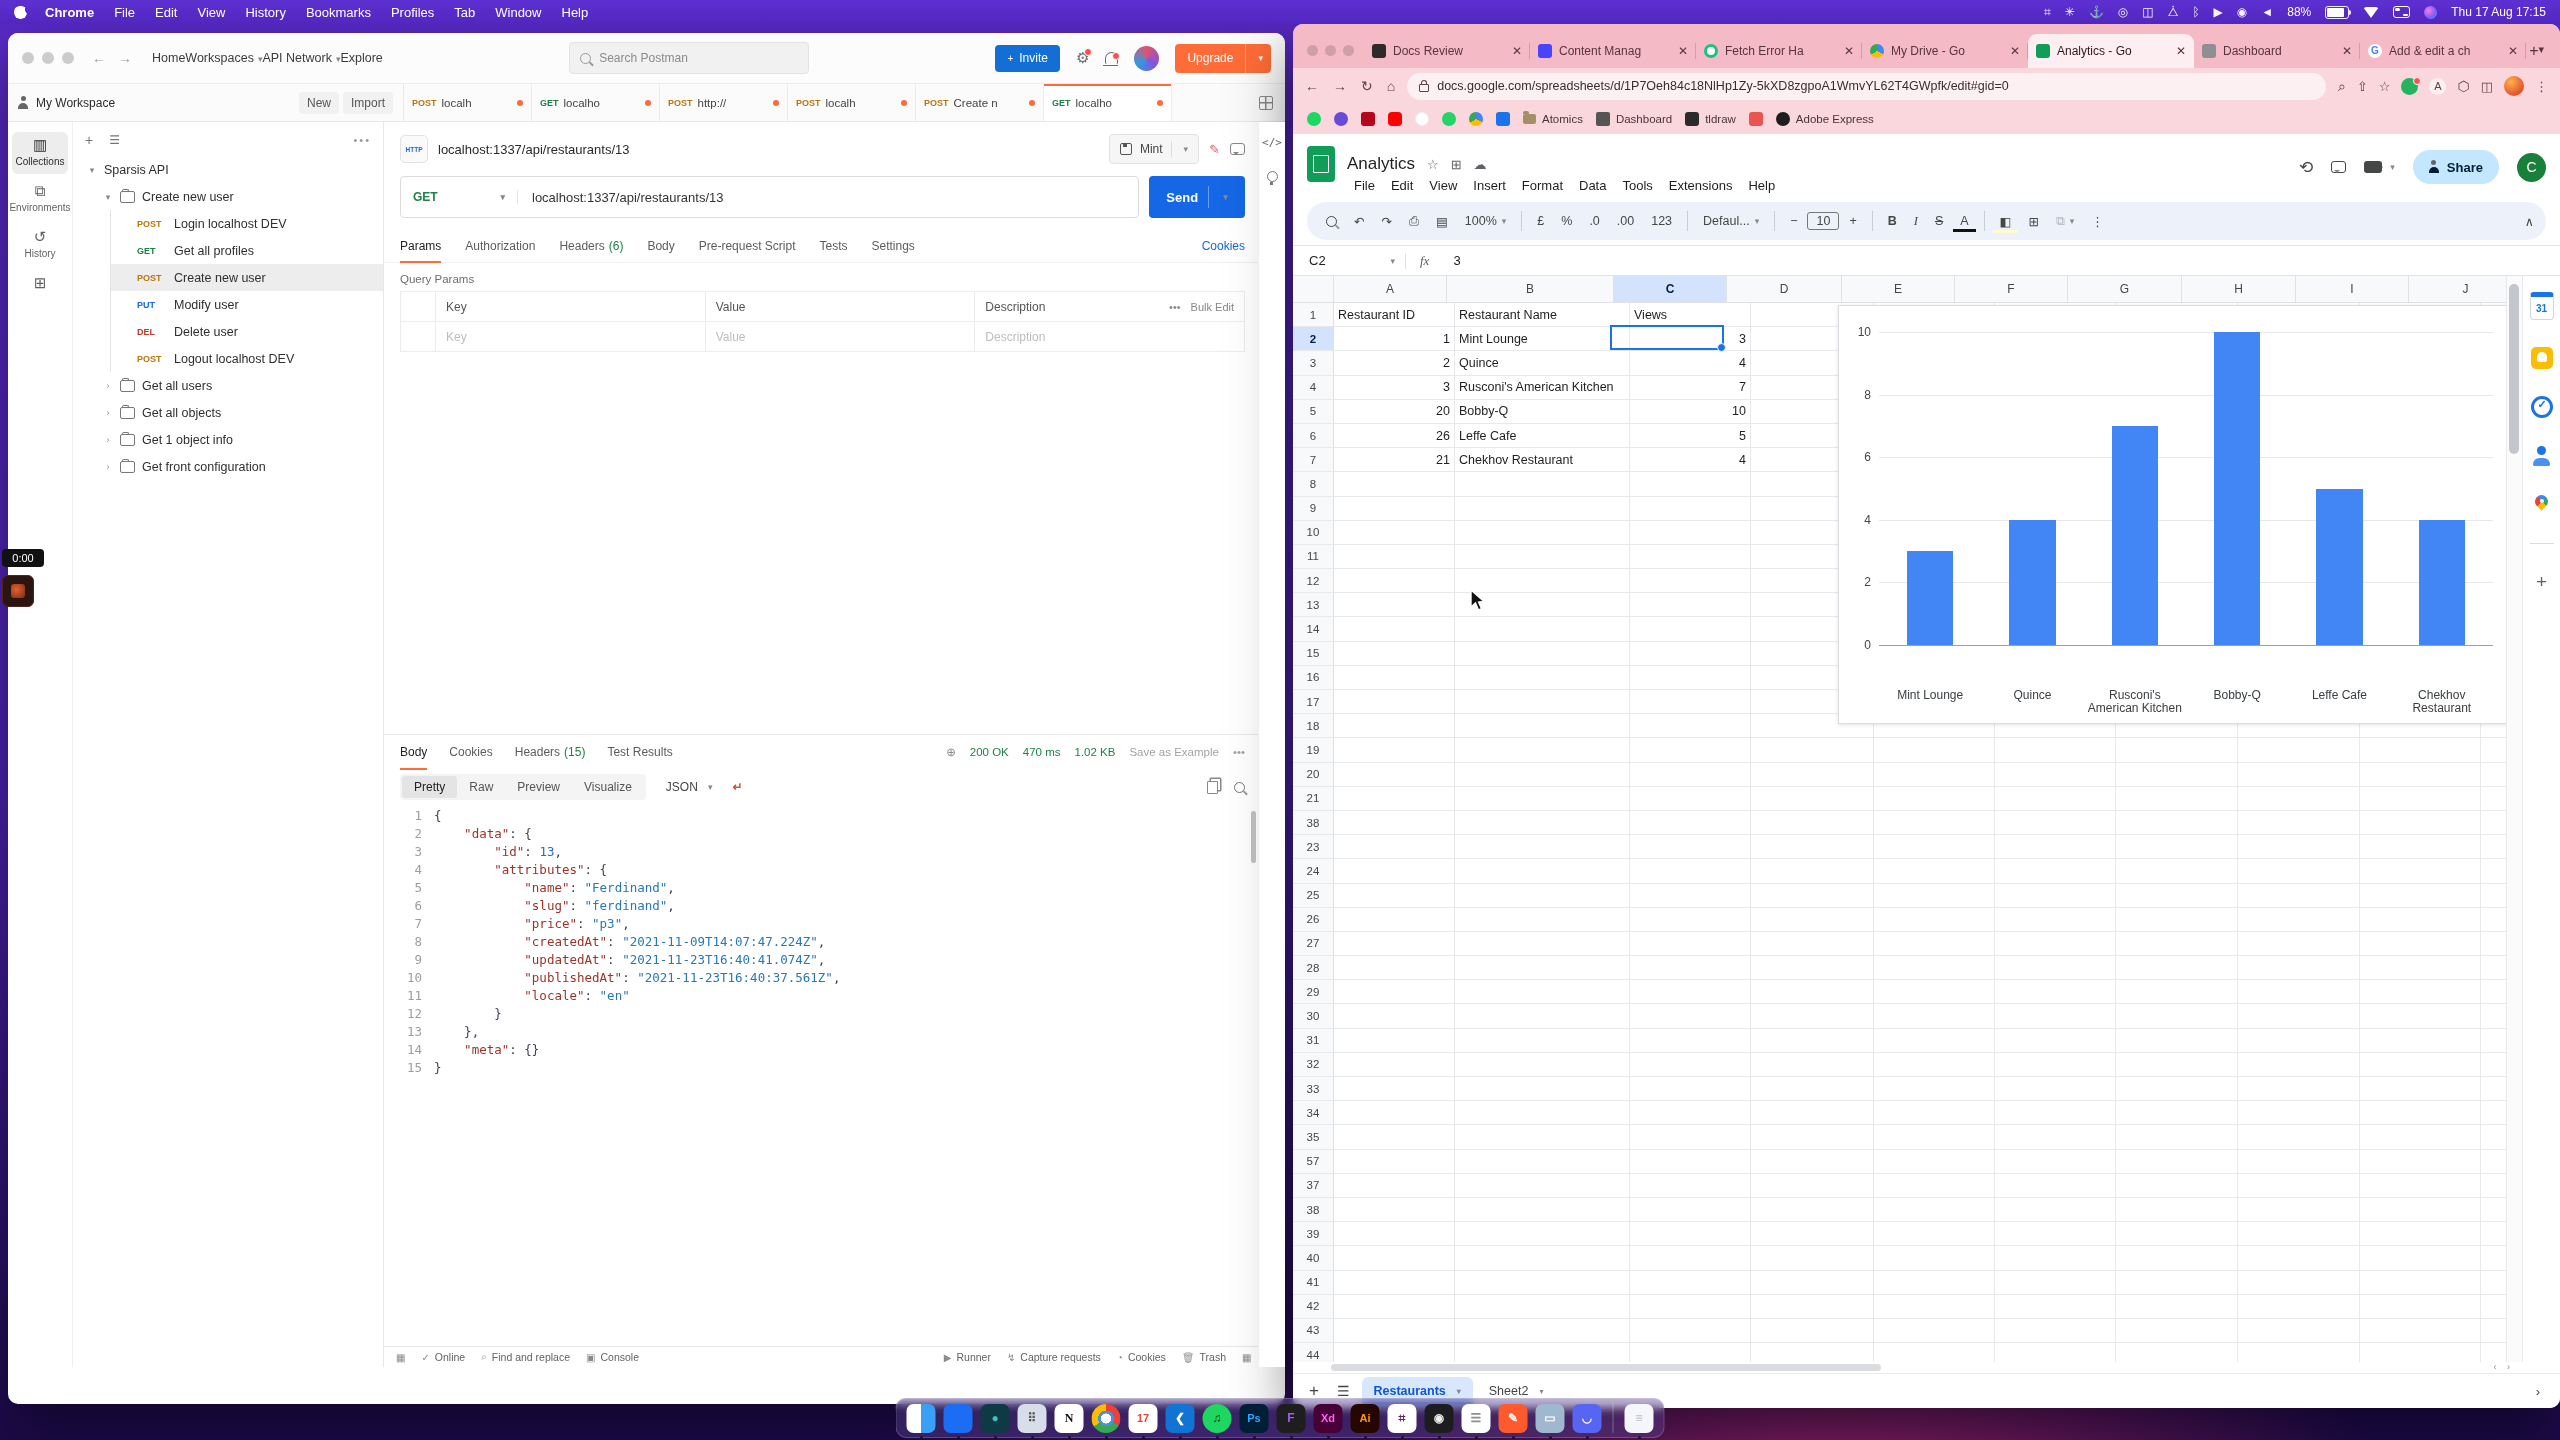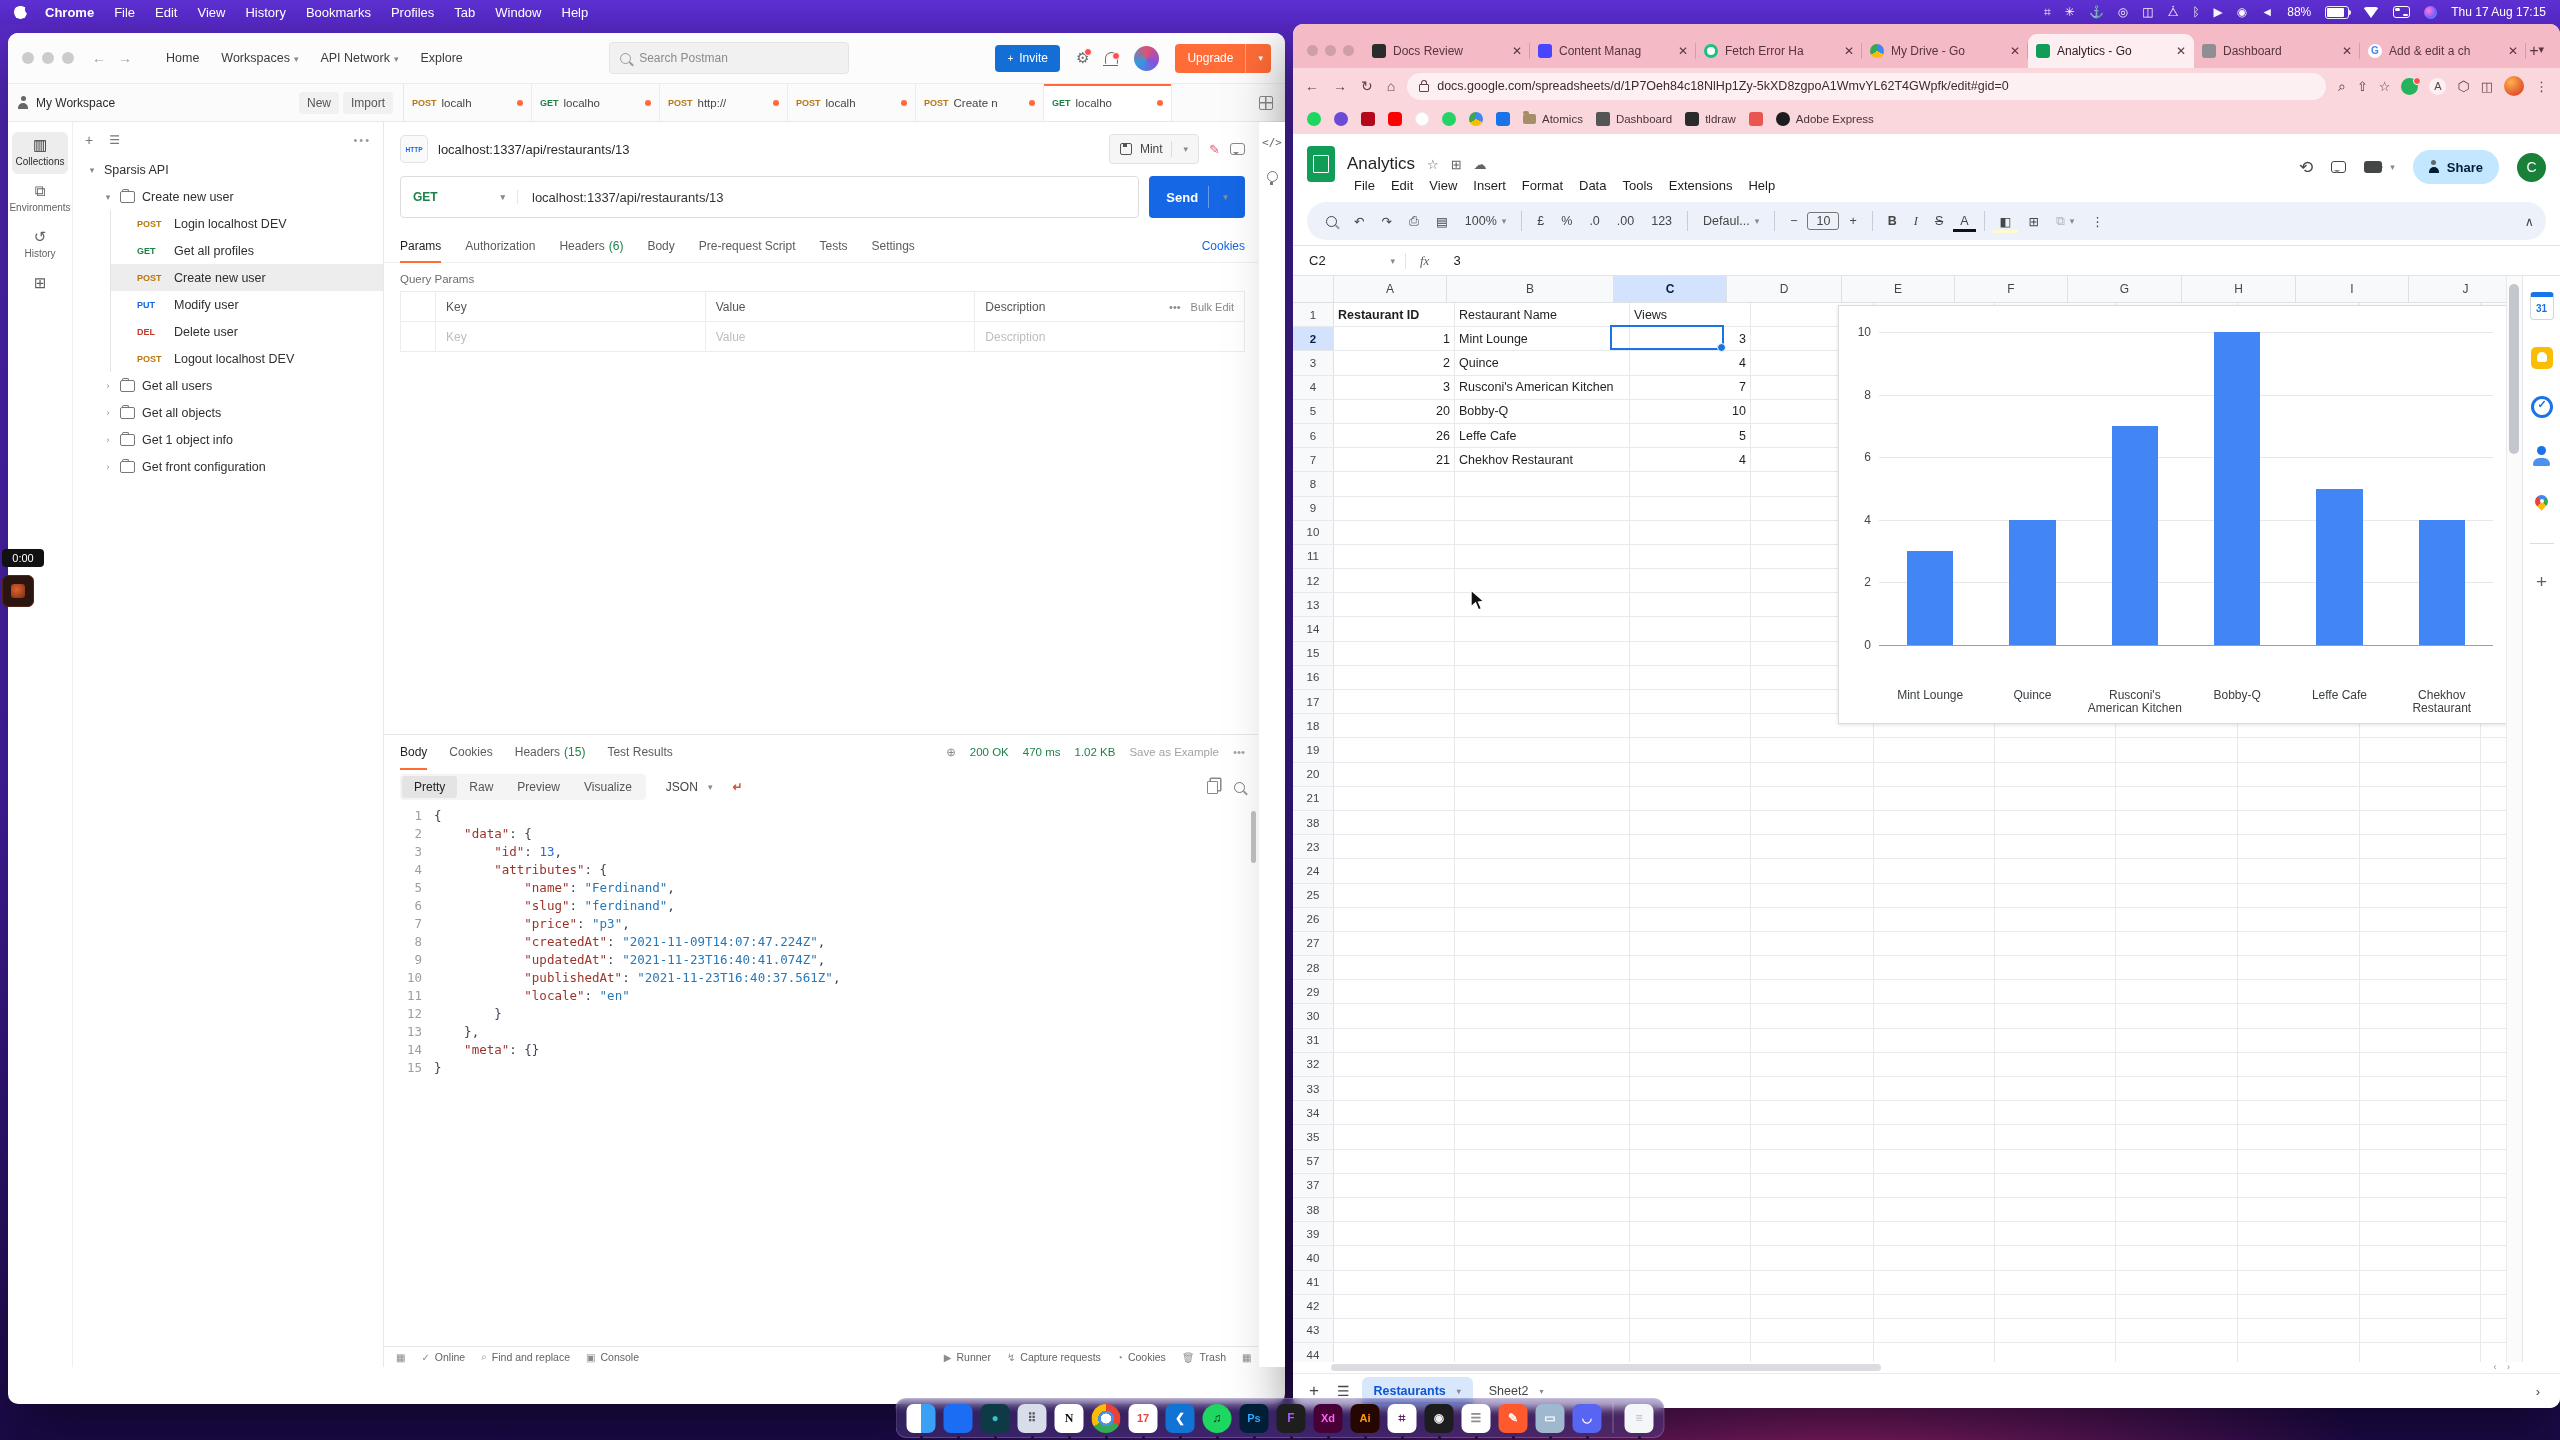--- a/index.html
+++ b/index.html
@@ -26,21 +26,21 @@
   .cc:before{content:"";position:absolute;left:1px;top:1px;width:5px;height:2.5px;background:#fff;border-radius:2px;}
   .cc:after{content:"";position:absolute;right:1px;bottom:1px;width:5px;height:2.5px;background:#fff;border-radius:2px;}
   .siri{width:13px;height:13px;border-radius:50%;background:radial-gradient(circle at 35% 35%,#ff7ad9,#7a5cff 60%,#2bd4ff);}
   
   .win{position:absolute;background:#fff;border-radius:10px;box-shadow:0 22px 60px rgba(0,0,0,.5);overflow:hidden;}
   
   .pm{left:8px;top:33px;width:1277px;height:1371px;font-size:12px;color:#333;}
   .pm-head{height:50px;display:flex;align-items:center;padding:0 14px;gap:10px;border-bottom:1px solid #ededed;background:#fcfcfc;}
   .tl{display:flex;gap:8px;margin-right:8px;}
   .tl i{width:12px;height:12px;border-radius:50%;background:#cecccb;}
-  .pm-nav{display:flex;gap:22px;color:#3c3c3c;font-size:12.5px;margin-left:24px;align-items:center;}
+  .pm-nav{display:flex;color:#3c3c3c;font-size:12.5px;margin-left:10px;align-items:center;}
   .nav-arrows{color:#9b9b9b;font-size:14px;display:flex;gap:12px;}
   .chev{font-size:9px;color:#888;margin-left:4px;}
   .pm-search{margin:0 auto;width:218px;height:30px;background:#f1f1f1;border:1px solid #e3e3e3;border-radius:4px;
     display:flex;align-items:center;gap:8px;padding:0 10px;color:#8b8b8b;}
   .i-search{width:9px;height:9px;border:1.5px solid #9a9a9a;border-radius:50%;position:relative;flex:none;}
   .i-search:after{content:"";position:absolute;width:5px;height:1.5px;background:#9a9a9a;transform:rotate(45deg);right:-4px;bottom:-2px;}
   .pm-right{display:flex;align-items:center;gap:16px;}
   .btn-invite{background:#136fd6;color:#fff;border-radius:4px;height:27px;display:flex;align-items:center;gap:6px;padding:0 12px;font-size:12px;}
   .i-gear{font-size:15px;color:#6b6b6b;position:relative;}
   .dotted:after{content:"";position:absolute;top:-1px;right:-3px;width:6px;height:6px;border-radius:50%;background:#ff4d4d;border:1px solid #fcfcfc;}
@@ -885,21 +885,21 @@
               <span class="g-h" style="width: 114px;">D</span>
               <span class="g-h" style="width: 112px;">E</span>
               <span class="g-h" style="width: 112px;">F</span>
               <span class="g-h" style="width: 113px;">G</span>
               <span class="g-h" style="width: 113px;">H</span>
               <span class="g-h" style="width: 112px;">I</span>
               <span class="g-h" style="width: 113px;">J</span>
             </div>
             <div class="g-row">
               <span class="g-n" style="width: 40px;">1</span>
-              <span class="g-c" style="width: 112px; font-weight: bold;">Restaurant ID</span>
+              <span class="g-c" style="width: 112px;">Restaurant ID</span>
               <span class="g-c" style="width: 166px;">Restaurant Name</span>
               <span class="g-c" style="width: 112px;">Views</span>
               <span class="g-c" style="width: 114px;"></span>
               <span class="g-c" style="width: 112px;"></span>
               <span class="g-c" style="width: 112px;"></span>
               <span class="g-c" style="width: 113px;"></span>
               <span class="g-c" style="width: 113px;"></span>
               <span class="g-c" style="width: 112px;"></span>
               <span class="g-c" style="width: 113px;"></span>
             </div>

